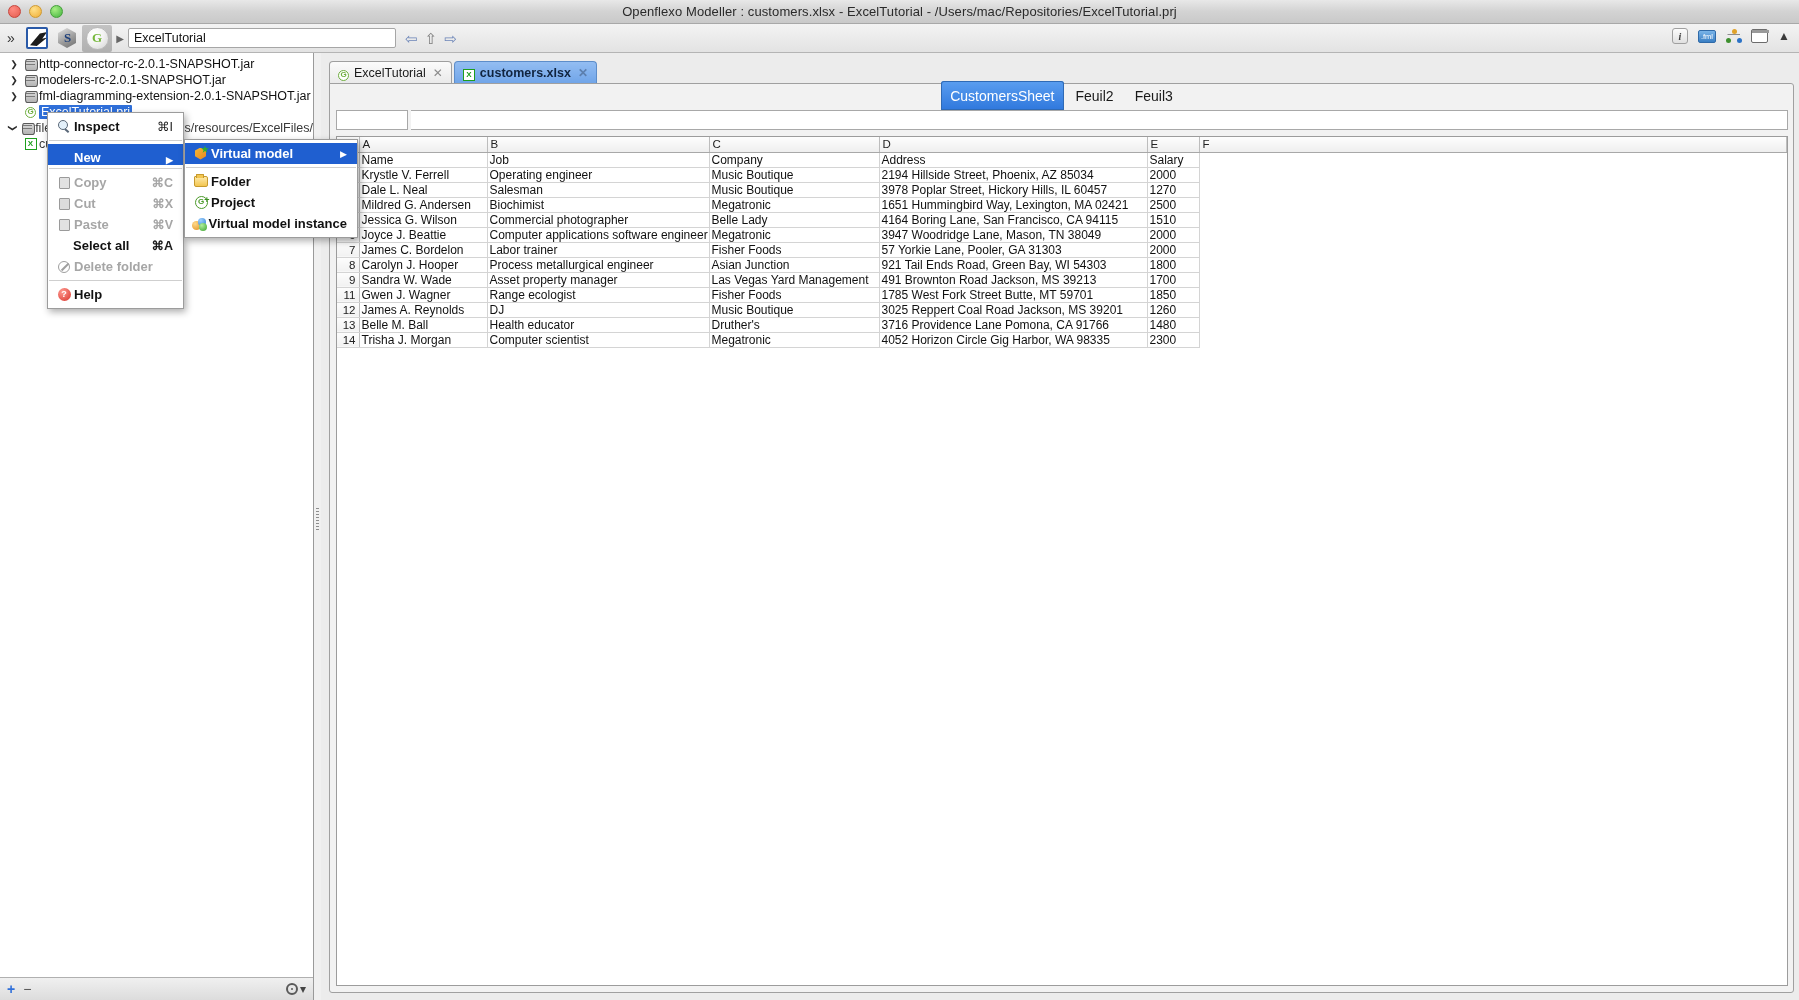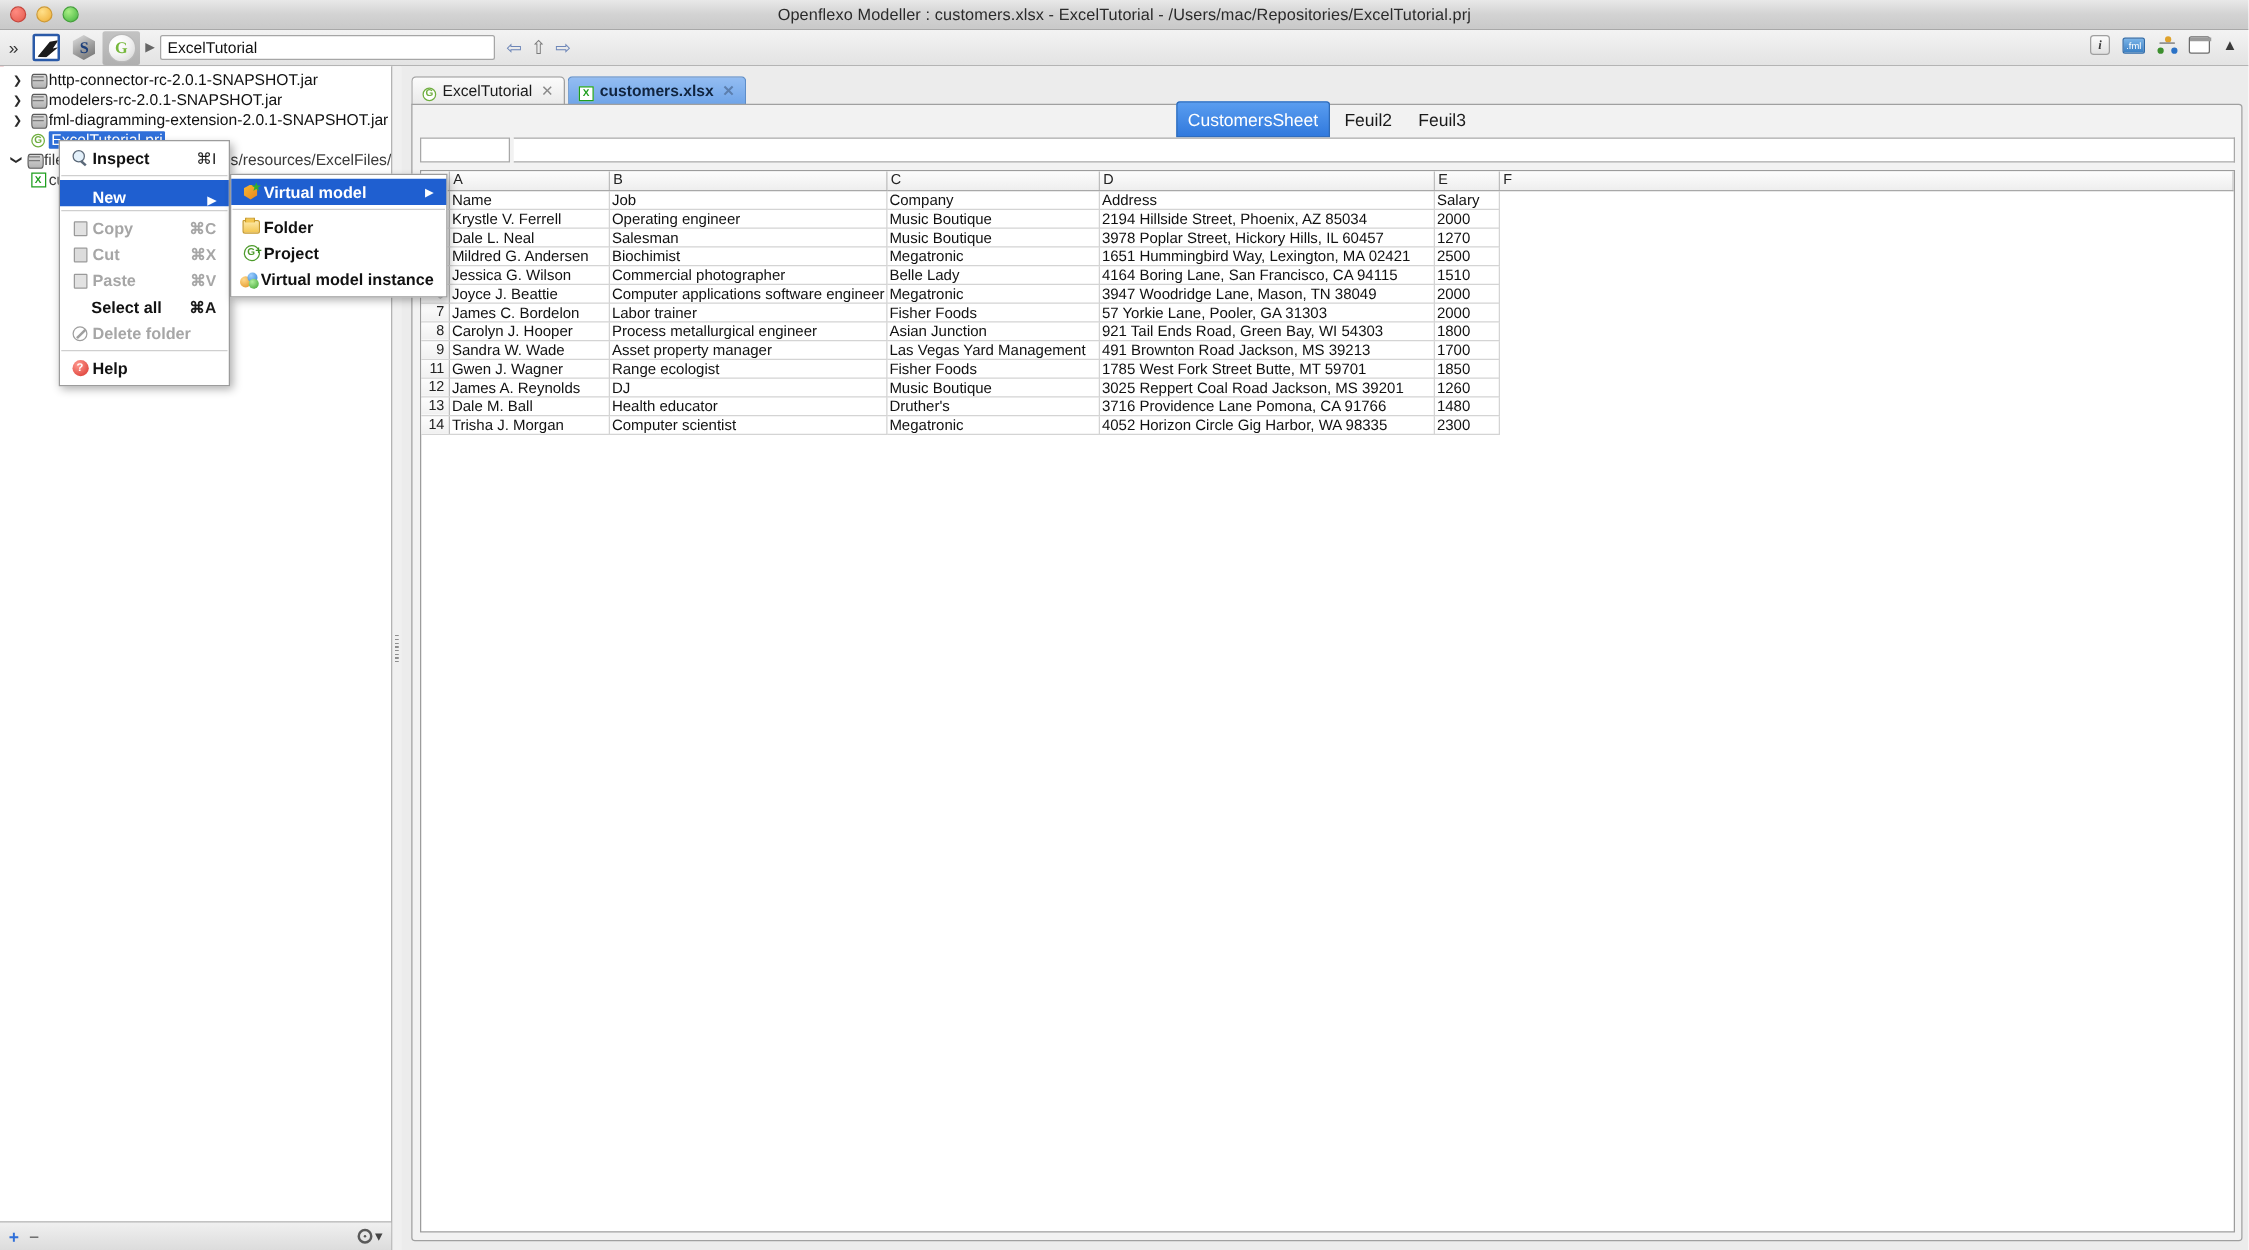--- a/index.html
+++ b/index.html
@@ -650,21 +650,21 @@
                 <td class="rn">12</td>
                 <td>James A. Reynolds</td>
                 <td>DJ</td>
                 <td>Music Boutique</td>
                 <td>3025 Reppert Coal Road Jackson, MS 39201</td>
                 <td>1260</td>
                 <td class="blank"></td>
               </tr>
               <tr>
                 <td class="rn">13</td>
-                <td>Dale M. Ball</td>
+                <td>Belle M. Ball</td>
                 <td>Health educator</td>
                 <td>Druther's</td>
                 <td>3716 Providence Lane Pomona, CA 91766</td>
                 <td>1480</td>
                 <td class="blank"></td>
               </tr>
               <tr>
                 <td class="rn">14</td>
                 <td>Trisha J. Morgan</td>
                 <td>Computer scientist</td>

